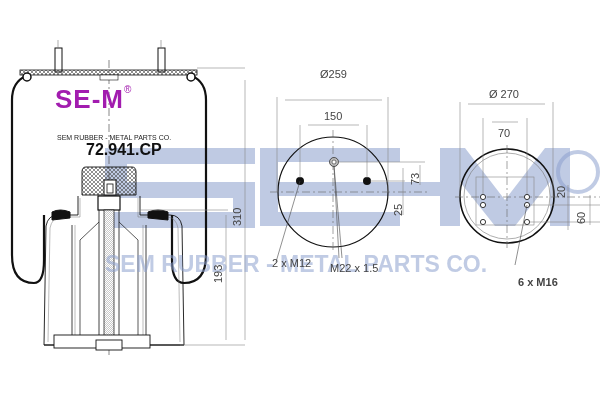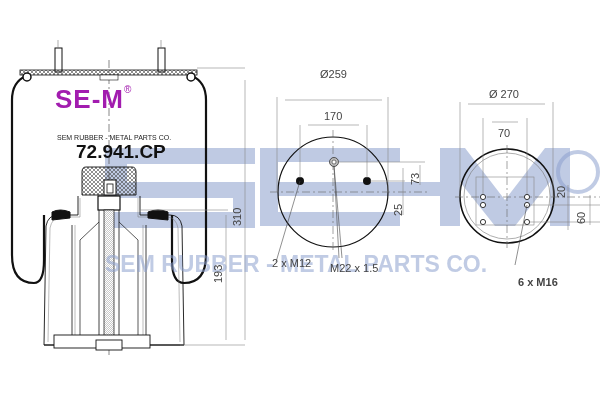--- a/index.html
+++ b/index.html
@@ -4,21 +4,21 @@
 <style>
   html, body { margin:0; padding:0; background:#ffffff; }
   body { width:600px; height:400px; position:relative; overflow:hidden; font-family:"Liberation Sans", sans-serif; }
   #canvas { position:absolute; left:0; top:0; width:600px; height:400px; }
   .lbl { position:absolute; font-family:"Liberation Sans", sans-serif; color:#333; white-space:nowrap; }
   .dim { font-size:11px; color:#444; }
   .vert { transform:rotate(-90deg); transform-origin:left top; }
   .logo { position:absolute; left:55px; top:84px; font-weight:bold; font-size:26px; color:#a21caf; letter-spacing:1px; font-family:"Liberation Sans", sans-serif; }
   .logo-reg { font-size:10px; vertical-align:top; font-weight:normal; }
   .company { position:absolute; left:57px; top:134px; font-size:7px; color:#222; font-family:"Liberation Sans", sans-serif; }
-  .part { position:absolute; left:76px; top:141px; font-size:19px; font-weight:bold; color:#111; font-family:"Liberation Sans", sans-serif; }
+  .part { position:absolute; left:86px; top:141px; font-size:16px; font-weight:bold; color:#111; font-family:"Liberation Sans", sans-serif; }
   .wm-text { position:absolute; left:105px; top:251px; font-size:23px; font-weight:bold; color:rgba(140,160,205,0.55); letter-spacing:0px; font-family:"Liberation Sans", sans-serif; }
 </style>
 </head>
 <body>
 
 <svg id="canvas" viewBox="0 0 600 400" xmlns="http://www.w3.org/2000/svg">
   <defs>
     <pattern id="hatch" width="4" height="4" patternUnits="userSpaceOnUse">
       <path d="M0,4 L4,0" stroke="#444" stroke-width="0.6"></path>
       <path d="M0,0 L4,4" stroke="#444" stroke-width="0.6"></path>
@@ -167,21 +167,21 @@
 <div class="logo"><span>SE-M</span><span class="logo-reg">®</span></div>
 <div class="company">SEM RUBBER - METAL PARTS CO.</div>
 <div class="part">72.941.CP</div>
 
 <div class="wm-text">SEM RUBBER - METAL PARTS CO.</div>
 
 <div class="lbl dim vert" style="left:231px; top:226px;">310</div>
 <div class="lbl dim vert" style="left:212px; top:283px;">193</div>
 
 <div class="lbl dim" style="left:320px; top:68px;">Ø259</div>
-<div class="lbl dim" style="left:324px; top:110px;">170</div>
+<div class="lbl dim" style="left:324px; top:110px;">150</div>
 <div class="lbl dim vert" style="left:409px; top:185px;">73</div>
 <div class="lbl dim vert" style="left:392px; top:216px;">25</div>
 <div class="lbl dim" style="left:272px; top:257px;">2 x M12</div>
 <div class="lbl dim" style="left:330px; top:252px;margin-top:10px;">M22 x 1.5</div>
 
 <div class="lbl dim" style="left:489px; top:88px;">Ø 270</div>
 <div class="lbl dim" style="left:498px; top:107px;margin-top:20px;">70</div>
 <div class="lbl dim vert" style="left:555px; top:198px;">20</div>
 <div class="lbl dim vert" style="left:575px; top:224px;">60</div>
 <div class="lbl dim" style="left:518px; top:276px;font-weight:bold;">6 x M16</div>

